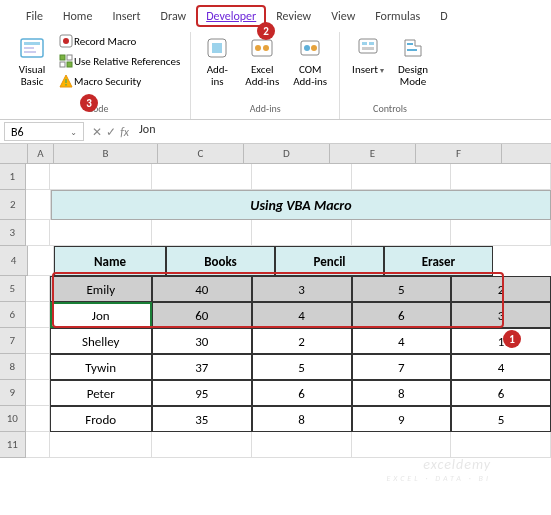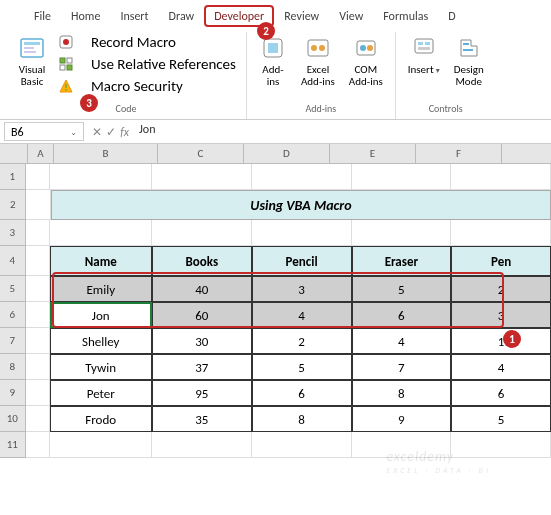--- a/index.html
+++ b/index.html
@@ -1,36 +1,36 @@
 <!DOCTYPE html>
 <html><head>
 <meta charset="utf-8">
 <style>
   * { box-sizing: border-box; margin: 0; padding: 0; font-family: 'Segoe UI', Calibri, Arial, sans-serif; }
   body { background: #fff; width: 551px; height: 515px; overflow: hidden; position: relative; font-size: 12px; }
 
   
-  .tab-bar { display: flex; align-items: center; padding: 4px 24px 0; height: 28px; background: #fff; border-bottom: none; }
+  .tab-bar { display: flex; align-items: center; padding: 4px 16px 0; height: 28px; background: #fff; border-bottom: none; }
   .tab { padding: 4px 10px; color: #444; cursor: pointer; font-size: 12px; }
-  .tab.active { color: #7f1d1d; border-bottom: 2px solid #1a7f37; }
+  .tab.active { color: #6d28d9; border-bottom: 2px solid #1a7f37; text-decoration: underline; }
   .tab.boxed { border: 2px solid #c62828; border-radius: 4px; padding: 2px 8px; }
 
   
   .badge { position: absolute; width: 18px; height: 18px; border-radius: 50%; background: #c62828; color: #fff; font-size: 11px; display: flex; align-items: center; justify-content: center; font-weight: bold; z-index: 10; }
 
   
   .ribbon { display: flex; background: #fff; border-bottom: 1px solid #ccc; height: 92px; padding: 4px 6px 0; }
   .group { display: flex; flex-direction: column; align-items: center; border-right: 1px solid #ddd; padding: 0 8px; position: relative; }
   .group-label { font-size: 10px; color: #666; margin-top: auto; padding: 2px 0 4px; }
   .grp-top { display: flex; align-items: flex-start; gap: 6px; flex: 1; }
   .big-btn { display: flex; flex-direction: column; align-items: center; gap: 2px; padding: 2px 4px; cursor: pointer; }
   .big-btn .ico { width: 28px; height: 28px; display: flex; align-items: center; justify-content: center; }
   .big-btn .lbl { font-size: 11px; text-align: center; line-height: 1.1; }
   .small-btns { display: flex; flex-direction: column; gap: 2px; }
-  .small-btn { display: flex; align-items: center; gap: 17px; font-size: 15px; padding: 1px 2px; cursor: pointer; }
+  .small-btn { display: flex; align-items: center; gap: 0; font-size: 11px; padding: 1px 2px; cursor: pointer; }
   .small-btn .ico { width: 16px; height: 16px; display: flex; align-items: center; justify-content: center; }
   .boxed-red { border: 2px solid #c62828; border-radius: 4px; }
 
   
   .fbar { display: flex; border-bottom: 1px solid #ccc; height: 24px; }
   .namebox { width: 80px; border: 1px solid #ccc; margin: 2px 4px; padding: 2px 6px; font-size: 12px; background: #fff; display: flex; align-items: center; justify-content: space-between; }
   .fx-btns { display: flex; gap: 4px; padding: 0 4px; align-items: center; color: #888; }
   .fx-input { flex: 1; padding: 2px 6px; font-size: 12px; color: #333; }
 
   
@@ -54,21 +54,21 @@
   .tbl-title { background: #d6eef0; font-weight: bold; font-style: italic; font-family: Calibri, sans-serif; font-size: 14px; border: 1px solid #aaa; }
   .tbl-head { background: #d6eef0; font-weight: bold; border: 1px solid #333; }
   .tbl-cell { border: 1px solid #333; background: #fff; }
   .tbl-sel { background: #cfcfcf; }
   .active-cell { outline: 2px solid #1a7f37; outline-offset: -2px; background: #fff !important; }
 
   
   .sel-rect { position: absolute; border: 2.5px solid #c62828; border-radius: 4px; pointer-events: none; z-index: 5; }
 
   
-  .wm { position: absolute; bottom: 40px; right: 60px; opacity: .18; font-size: 14px; color: #777; text-align: left; font-style: italic; letter-spacing: 1px; pointer-events: none; }
+  .wm { position: absolute; bottom: 32px; right: 60px; opacity: .18; font-size: 14px; color: #777; text-align: right; font-style: italic; letter-spacing: 1px; pointer-events: none; }
   .wm small { font-size: 8px; letter-spacing: 3px; display: block; }
 
   .chev { font-size: 8px; color: #666; margin-left: 2px; }
 </style>
 </head>
 <body>
 
 <div class="tab-bar">
   <div class="tab">File</div>
   <div class="tab">Home</div>
@@ -254,21 +254,20 @@
         <div class="cell cW"></div>
       </div>
 
     <div class="row" style="height:30px;">
         <div class="rh" style="line-height:30px;">4</div>
         <div class="cell cA"></div>
       <div class="cell cB tbl-head">Name</div>
       <div class="cell cW tbl-head">Books</div>
       <div class="cell cW tbl-head">Pencil</div>
       <div class="cell cW tbl-head">Eraser</div>
-      <div class="cell cW tbl-head">Pen</div>
     </div>
 
     <div class="row">
         <div class="rh">5</div>
         <div class="cell cA"></div>
       <div class="cell cB tbl-cell tbl-sel">Emily</div>
       <div class="cell cW tbl-cell tbl-sel">40</div>
       <div class="cell cW tbl-cell tbl-sel">3</div>
       <div class="cell cW tbl-cell tbl-sel">5</div>
       <div class="cell cW tbl-cell tbl-sel">2</div>

